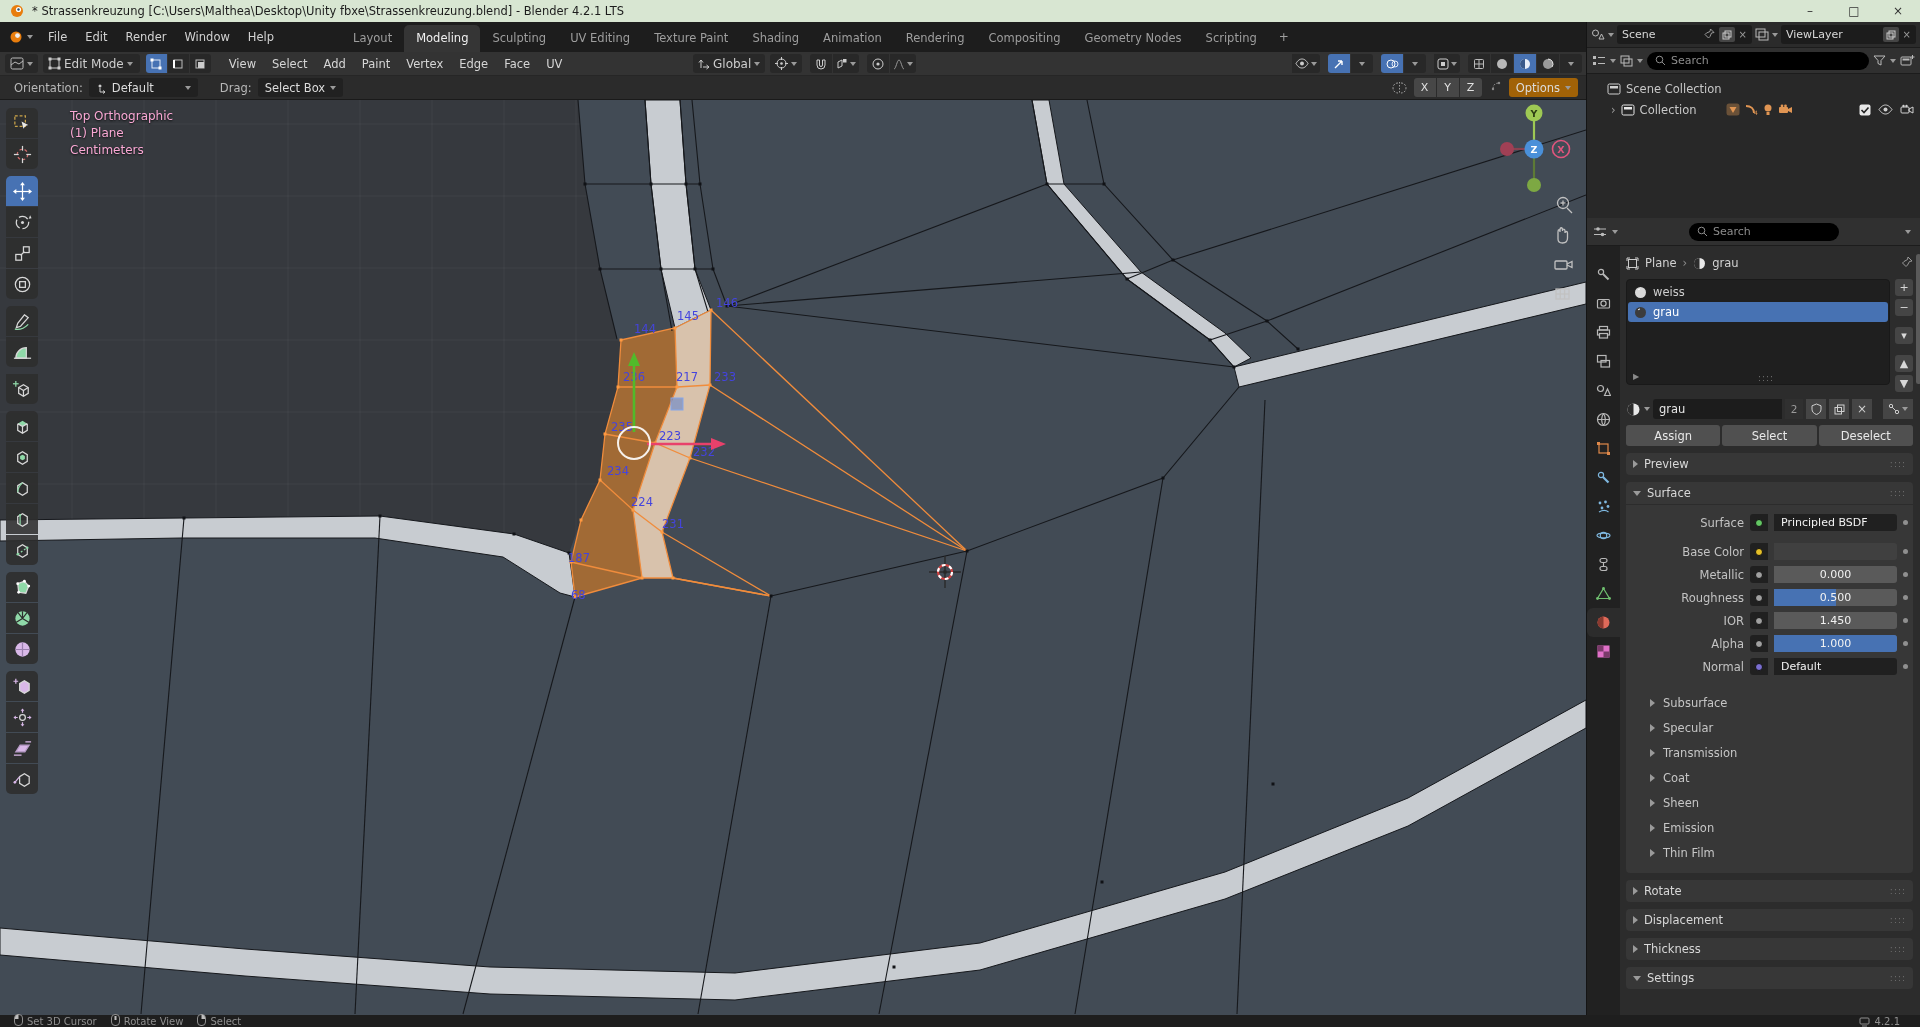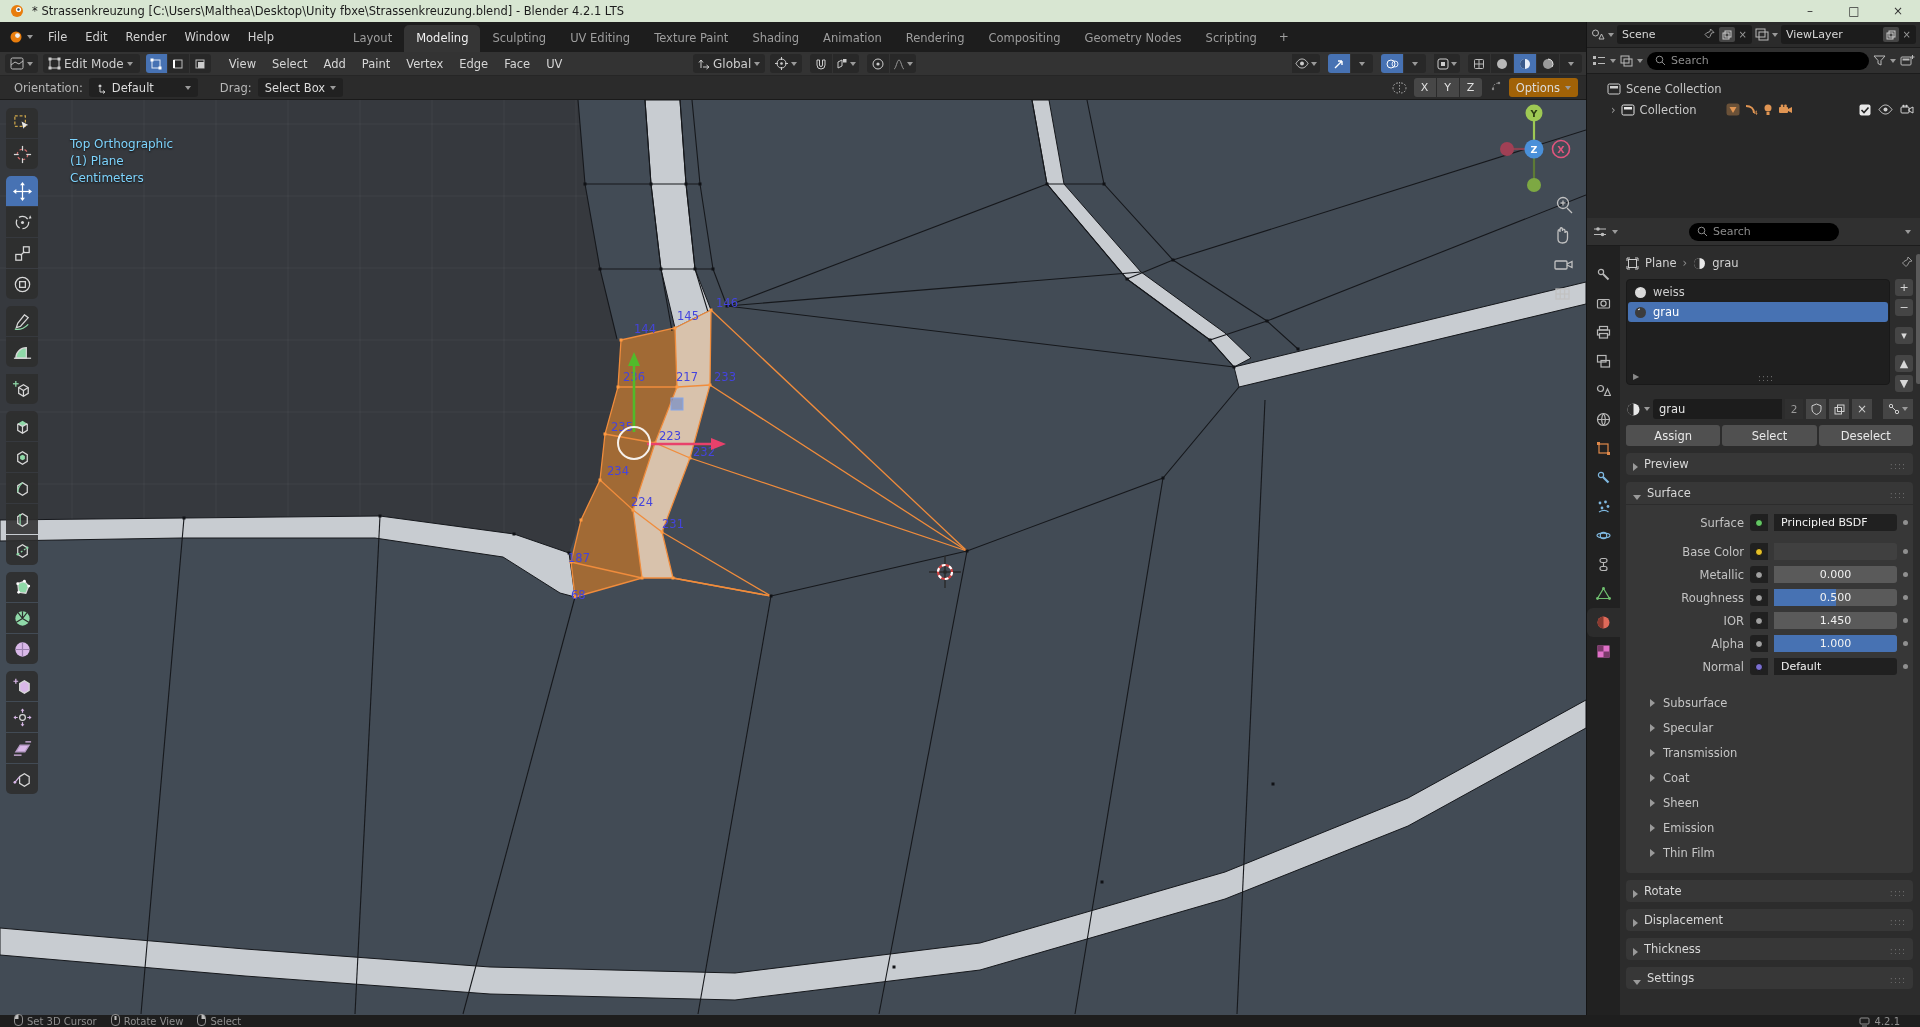--- a/index.html
+++ b/index.html
@@ -56,22 +56,22 @@
     padding:2px 7px; margin-left:6px; height:19px; font-size:11.5px; color:#dcdcdc; }
   .xyz { display:flex; gap:1px; margin-left:6px; }
   .xyz .ax { width:22px; height:19px; background:#474747; color:#e2e2e2; display:flex;
     align-items:center; justify-content:center; font-size:11px; }
   .xyz .ax:first-child { border-radius:3px 0 0 3px; }
   .xyz .ax:last-child { border-radius:0 3px 3px 0; }
 
   
   .viewport { position:absolute; left:0; top:100px; width:1586px; height:915px; background:#36393e; }
   .viewport svg.scene { position:absolute; left:0; top:0; }
-  .vp-overlay { position:absolute; left:70px; top:8px; color:#7dd3fc; font-size:12px;
-    line-height:17px; text-shadow:0 1px 2px rgba(0,0,0,.8);margin-top:28px; }
+  .vp-overlay { position:absolute; left:70px; top:8px; color:#f9a8d4; font-size:12px;
+    line-height:17px; text-shadow:0 1px 2px rgba(0,0,0,.8); }
   .toolbar { position:absolute; left:6px; top:8px; width:34px; display:flex; flex-direction:column; }
   .tool { width:32px; height:30px; background:#2e2e2ee0; display:flex; align-items:center;
     justify-content:center; margin-bottom:1px; }
   .tool.grp-start { margin-top:7px; }
   .tool.first { border-radius:5px 5px 0 0; }
   .tool.last { border-radius:0 0 5px 5px; margin-bottom:0; }
   .tool.active { background:#4772b3; }
 
   
   .rightpanel { position:absolute; left:1586px; top:22px; width:334px; height:993px;
@@ -116,21 +116,21 @@
   .dbname { flex:1; display:flex; align-items:center; background:#1c1c1c; border-radius:3px 0 0 3px;
     height:20px; padding:0 6px; gap:5px; font-size:11.5px; color:#e6e6e6; }
   .dbusers { background:#303030; height:20px; min-width:18px; display:flex; align-items:center;
     justify-content:center; color:#9a9a9a; font-size:10.5px; }
   .dbbtn { background:#454545; height:20px; width:20px; display:flex; align-items:center;
     justify-content:center; color:#cfcfcf; }
   .actions { display:flex; gap:2px; margin-top:6px; }
   .abtn { flex:1; background:#505050; border-radius:3px; height:21px; display:flex;
     align-items:center; justify-content:center; color:#e8e8e8; font-size:11.5px; }
   .panel { background:#373737; border-radius:4px; margin-top:7px; padding:4px 7px; display:flex;
-    align-items:flex-end; gap:6px; color:#d8d8d8; font-size:11.5px; min-height:22px; }
+    align-items:center; gap:6px; color:#d8d8d8; font-size:11.5px; min-height:22px; }
   .panel .grip, .grip { margin-left:auto; color:#6d6d6d; font-size:9px; letter-spacing:1px; }
   .tri-r { width:0; height:0; border-top:4px solid transparent; border-bottom:4px solid transparent;
     border-left:5px solid #9a9a9a; display:inline-block; }
   .tri-d { width:0; height:0; border-left:4px solid transparent; border-right:4px solid transparent;
     border-top:5px solid #9a9a9a; display:inline-block; }
   .surfbody { background:#373737; border-radius:0 0 4px 4px; margin-top:1px;
     padding:6px 4px 8px 0; }
   .srow { display:flex; align-items:center; height:23px; gap:6px; }
   .slabel { width:118px; text-align:right; color:#c3c3c3; font-size:11.5px; flex:none; }
   .sockbox { width:18px; height:17px; background:#202020; border-radius:3px 0 0 3px; flex:none;

